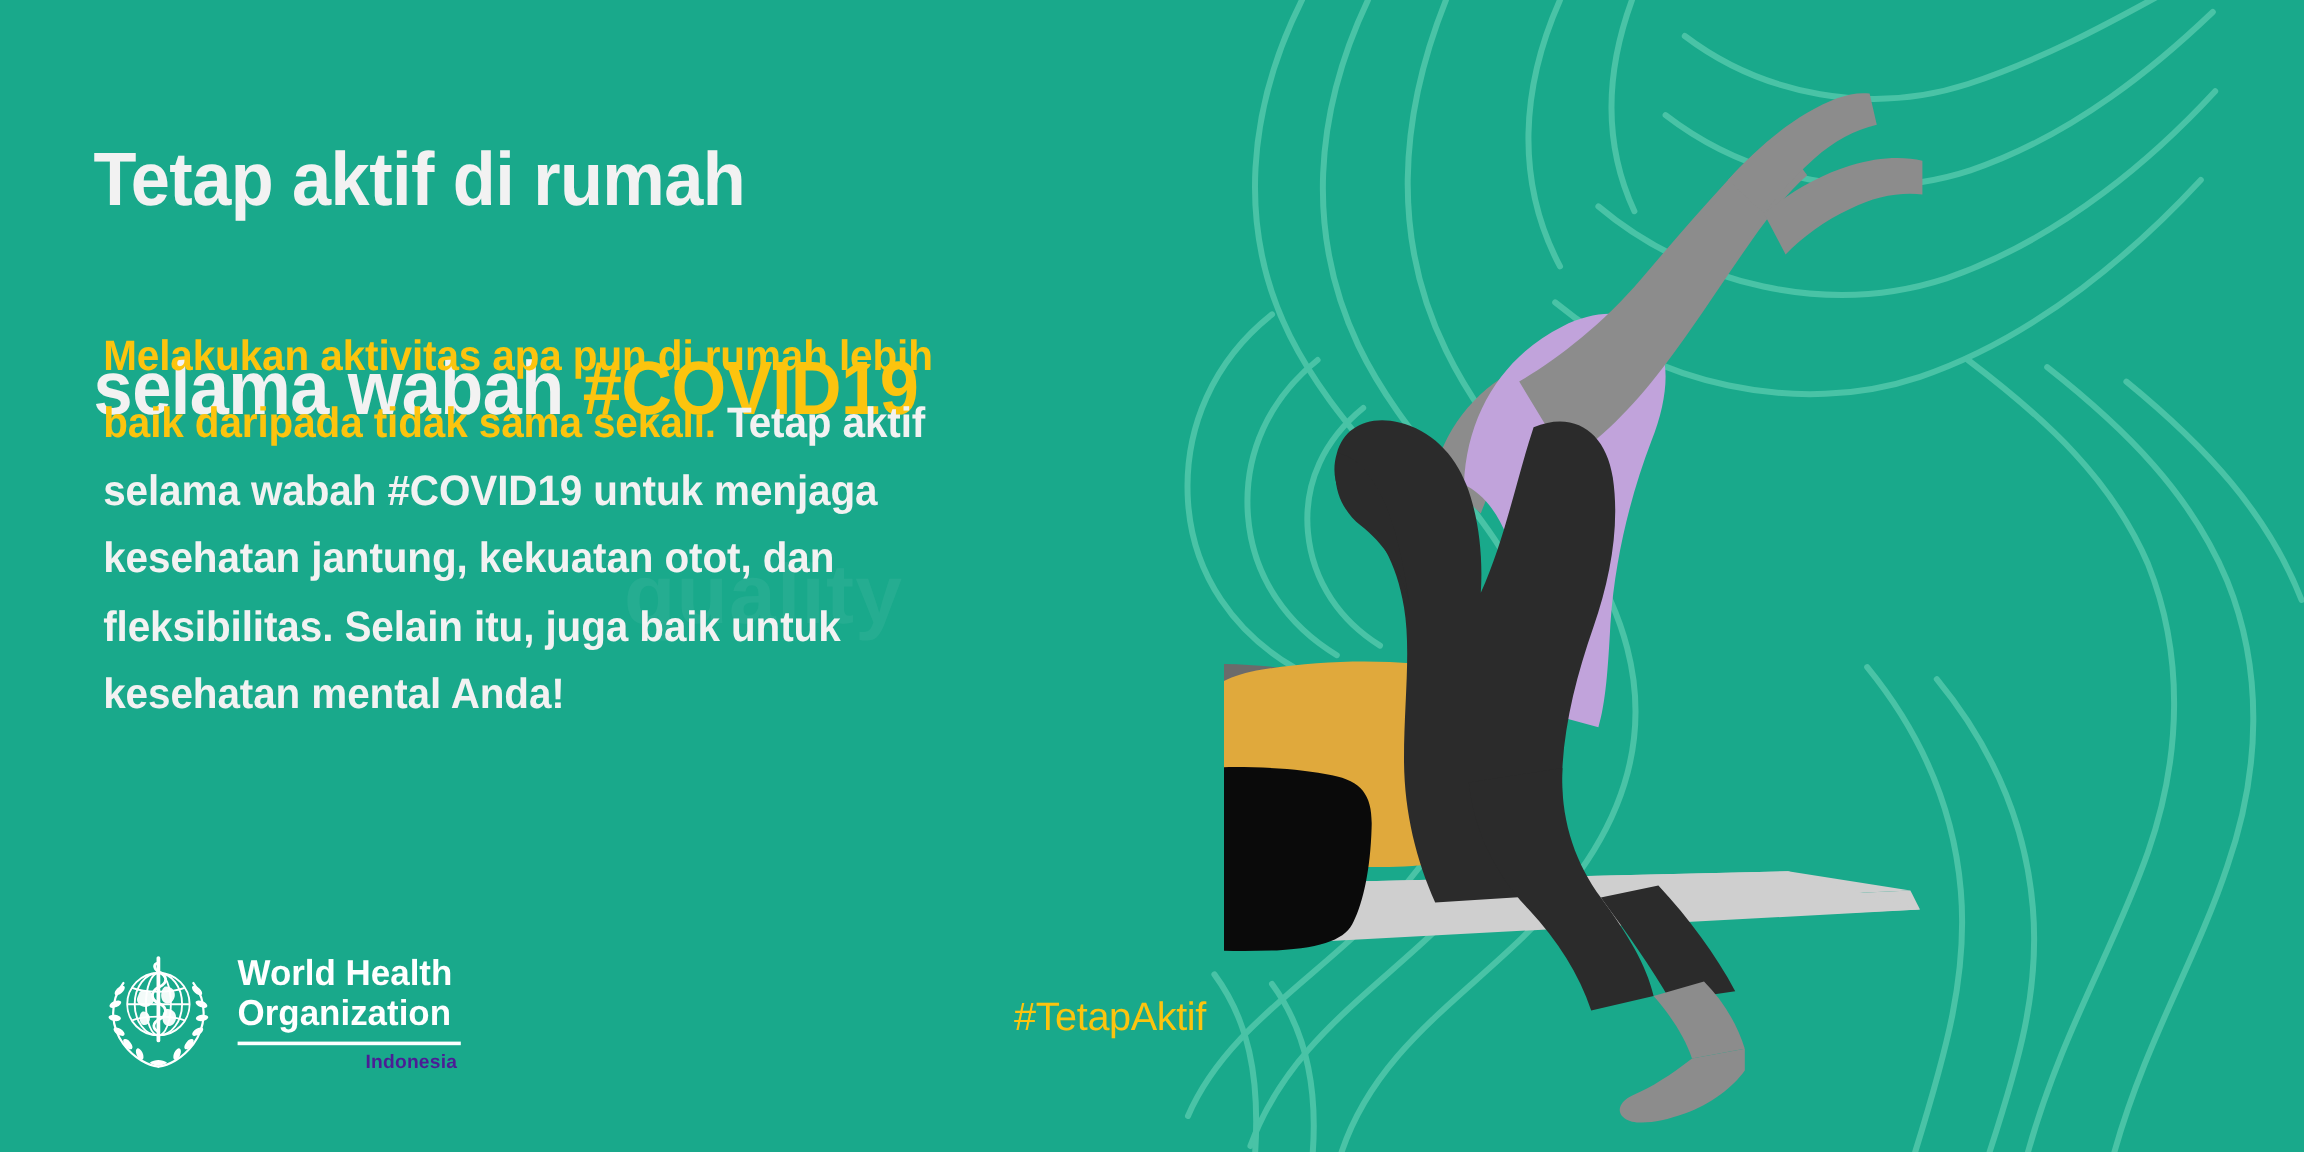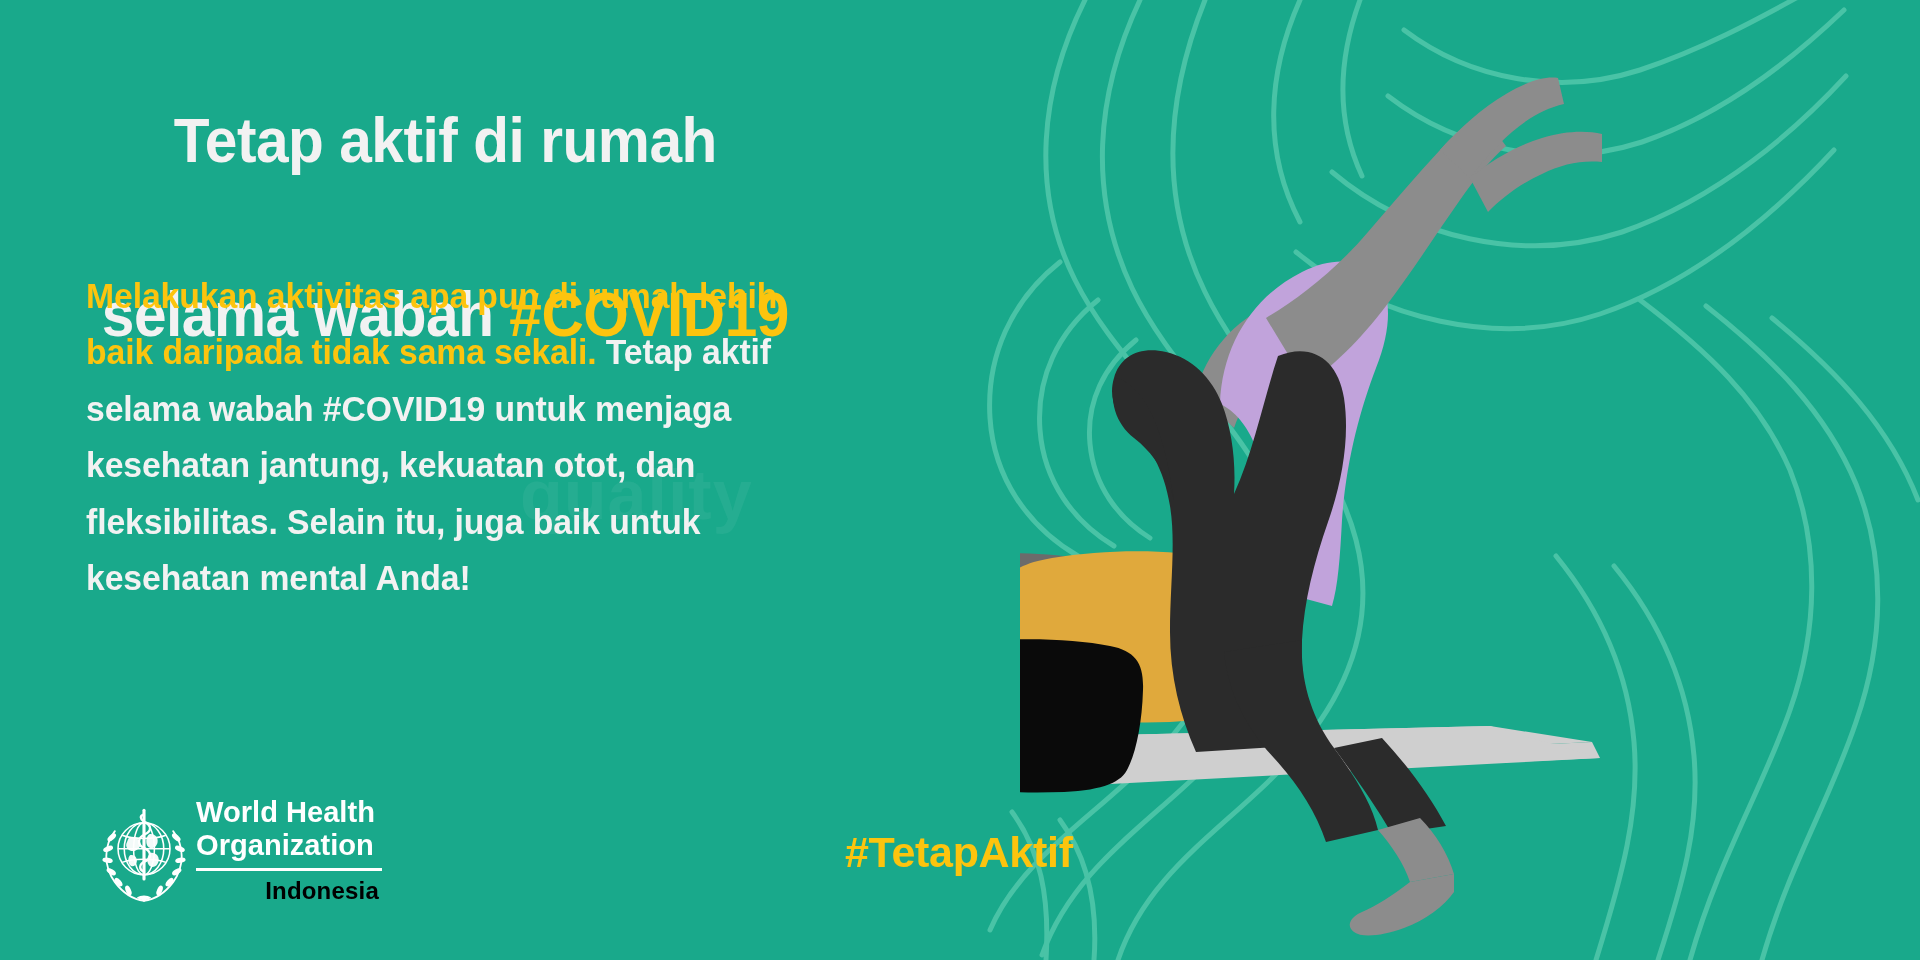--- a/index.html
+++ b/index.html
@@ -34,23 +34,22 @@
     font-weight:700;
     letter-spacing:1px;
     color:rgba(255,255,255,0.055);
     white-space:nowrap;
     font-family:"Liberation Sans", sans-serif;
   }
 
   
   #text-col {
     position:absolute;
-    left:78px; top:10px;
+    left:78px; top:20px;
     width:790px;
-    text-align:center;
   }
 
   #headline {
     font-family:"Liberation Sans Narrow","Liberation Sans", sans-serif;
     font-weight:700;
     font-size:63px;
     line-height:1.38;
     color:#F2F2F2;
     letter-spacing:-0.5px;
     transform:scaleX(0.93);
@@ -70,23 +69,24 @@
     color:#F2F2F2;
     letter-spacing:-0.1px;
     transform:scaleX(0.95);
     transform-origin:left top;
   }
   #body-copy .body-accent { color:#FCC40E; }
 
   
   #who-logo {
     position:absolute;
-    left:92px; top:790px;
+    left:80px; top:790px;
     display:flex;
-    align-items:flex-end;
+    align-items:center;
+    gap:14px;
   }
   #who-emblem { width:104px; height:104px; flex:0 0 104px; margin-top:-3px; }
   #who-wordmark {
     display:flex;
     flex-direction:column;
     margin-top:6px;
   }
   .who-line {
     font-family:"Liberation Sans Narrow","Liberation Sans", sans-serif;
     font-weight:700;
@@ -100,33 +100,33 @@
   #who-divider {
     height:3px;
     background:#FFFFFF;
     width:186px;
     margin-top:7px;
     margin-bottom:6px;
   }
   #who-country {
     font-family:"Liberation Sans Narrow","Liberation Sans", sans-serif;
     font-weight:700;
-    font-size:24px;
-    color:#000000;
+    font-size:16px;
+    color:#4c1d95;
     letter-spacing:0.2px;
     align-self:flex-end;
     padding-right:3px;
   }
 
   
   .hashtag {
     position:absolute;
     font-family:"Liberation Sans Narrow","Liberation Sans", sans-serif;
-    font-weight:700;
-    font-size:43px;
+    font-weight:400;
+    font-size:33px;
     color:#FCC40E;
     letter-spacing:-0.3px;
     white-space:nowrap;
   }
   #hashtag-left  { left:845px;  top:828px; }
   #hashtag-right { left:1521px; top:828px; }
 
   
   #illustration {
     position:absolute;

